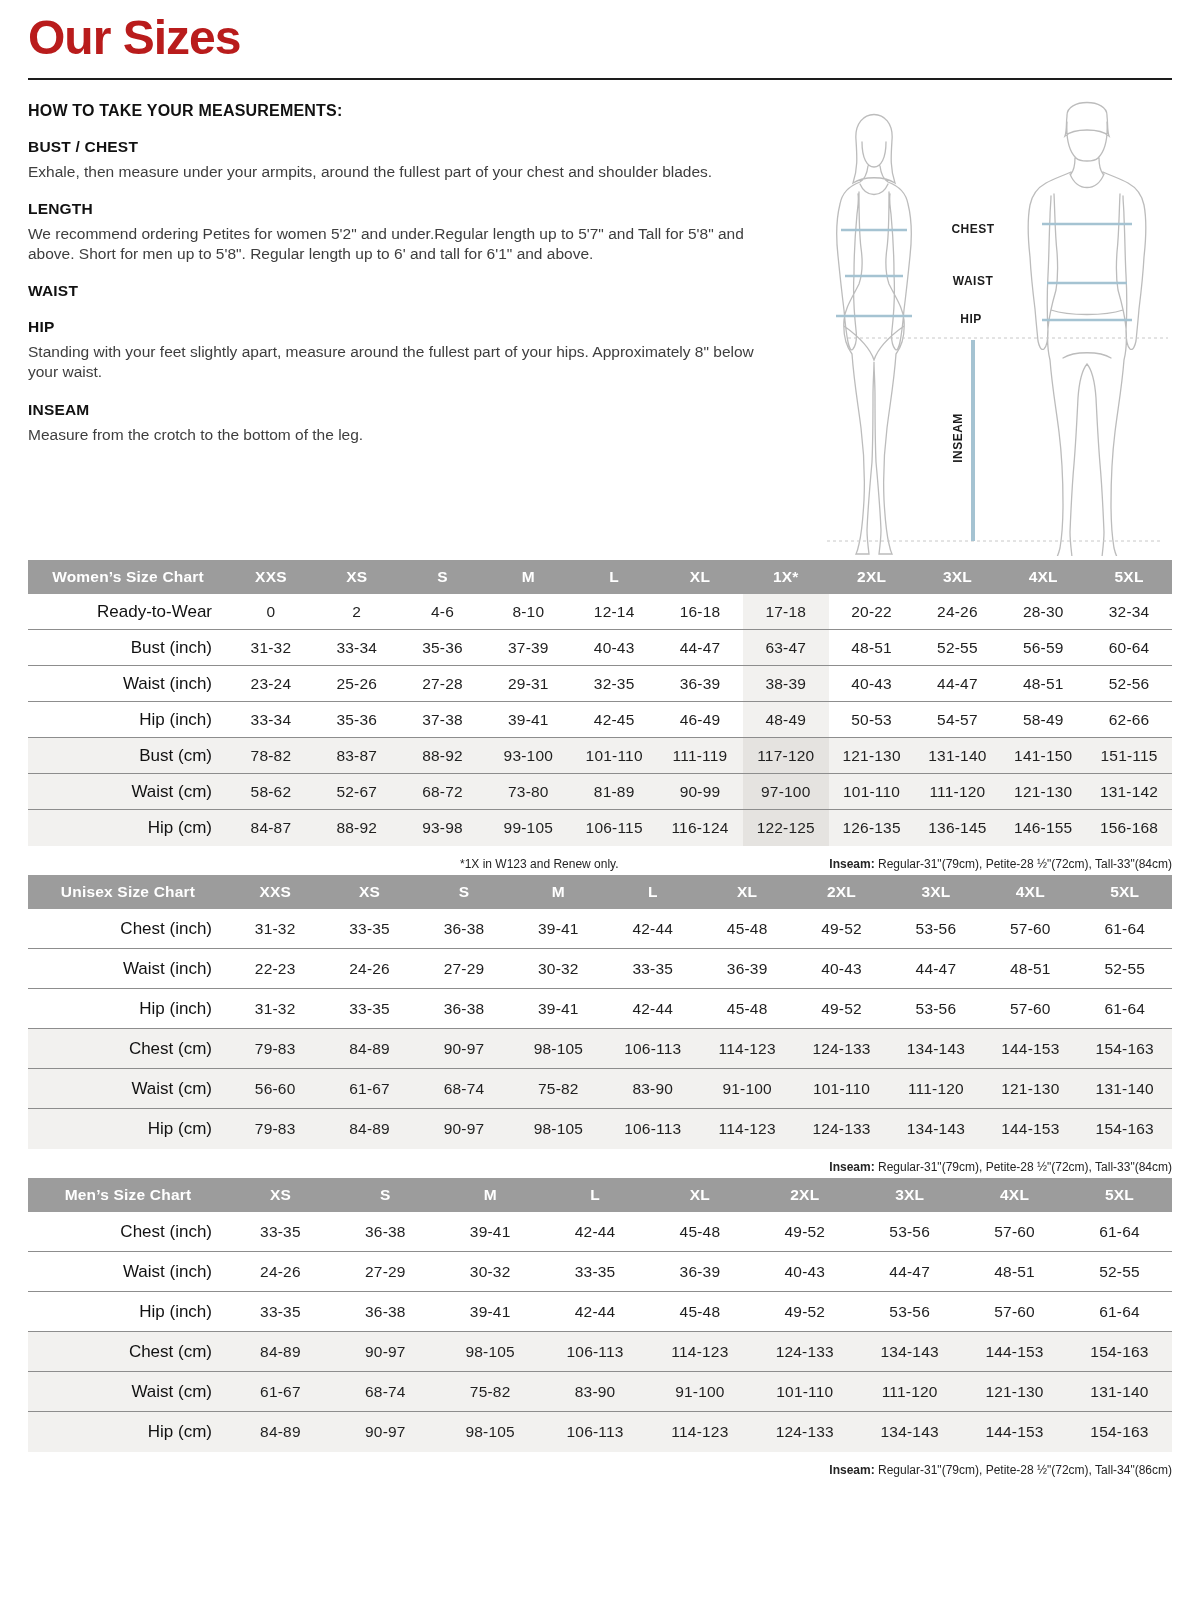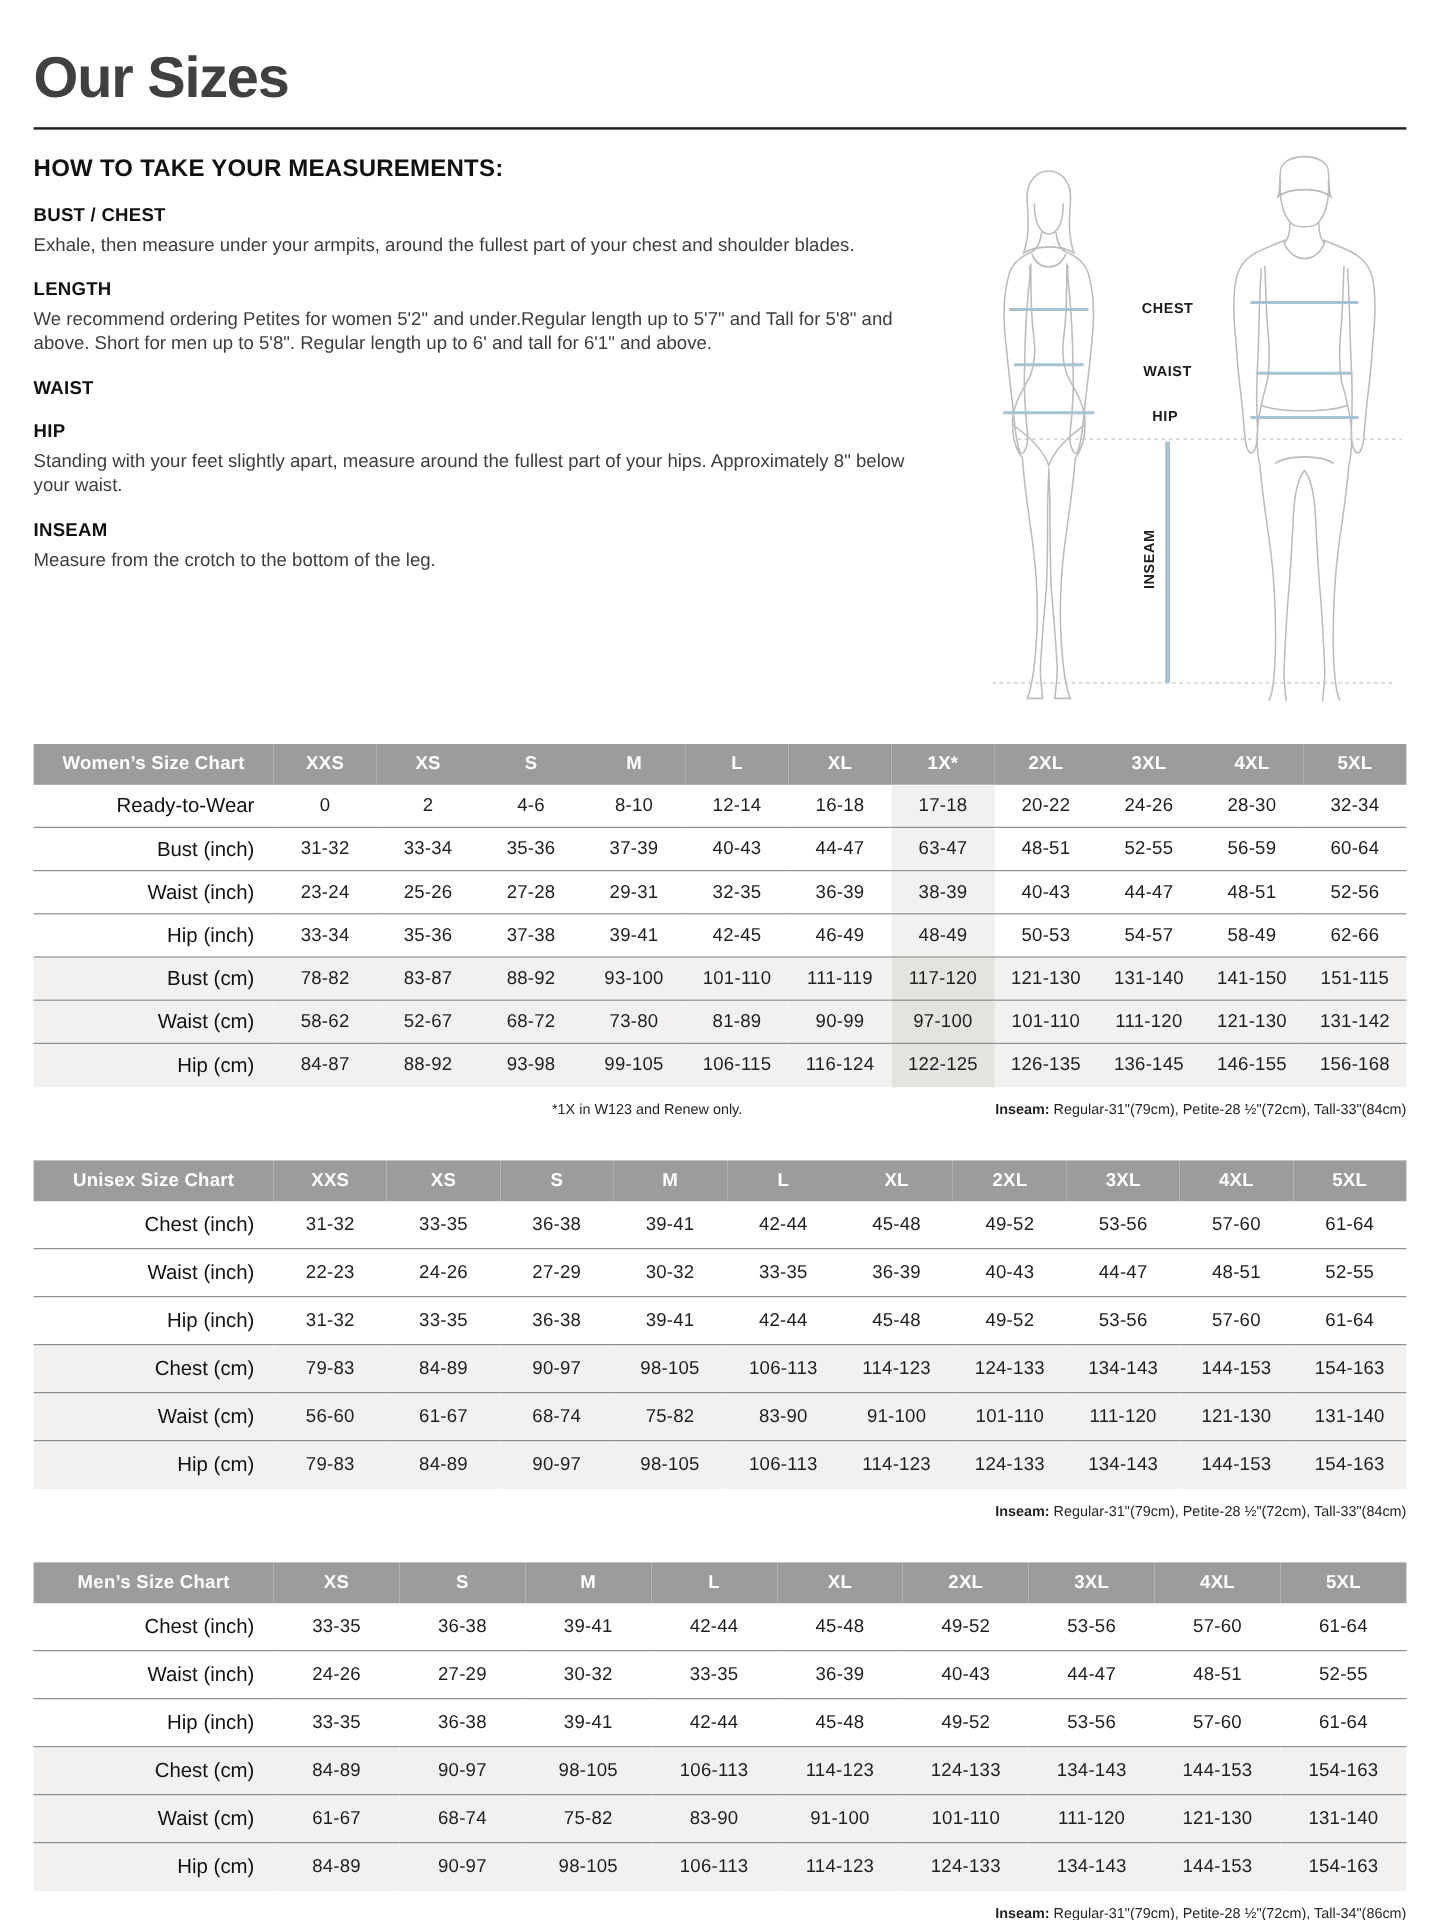--- a/index.html
+++ b/index.html
@@ -13,34 +13,34 @@
     --rule:#1d1d1d;
   }
   *{box-sizing:border-box;}
   html,body{margin:0;padding:0;}
   body{
     width:1200px;min-height:1600px;background:#ffffff;
     font-family:"Liberation Sans",sans-serif;color:#1f1f1f;
   }
   .page{padding:0 28px;}
   .page-title{
-    font-size:48px;font-weight:bold;letter-spacing:-1px;color:#404040;
-    margin:40px 0 13px;line-height:1.1;
+    font-size:48px;font-weight:bold;letter-spacing:-1px;color:#b91c1c;
+    margin:12px 0 13px;line-height:1.1;
   }
   .title-rule{border:none;border-top:2.5px solid var(--rule);margin:0 0 20px;}
   .top{display:flex;}
   .instructions{width:742px;}
-  .howto-heading{font-size:20px;font-weight:bold;color:#111;margin:2px 0 8px;letter-spacing:.2px;}
+  .howto-heading{font-size:16px;font-weight:bold;color:#111;margin:2px 0 8px;letter-spacing:.2px;}
   .sec{margin-top:18px;}
   .sec h3{font-size:15.5px;font-weight:bold;color:#111;margin:0 0 6px;letter-spacing:.2px;}
   .sec p{font-size:15.5px;line-height:1.3;margin:0;color:#3e3e3e;max-width:740px;}
   .diagram{width:402px;height:470px;margin-top:-14px;flex:none;}
   .diagram text{font-size:12px;font-weight:bold;letter-spacing:.5px;fill:#1c1c1c;}
 
-  .chart{margin-top:36px;}
+  .chart{margin-top:4px;}
   .chart:first-of-type{margin-top:16px;}
   table{border-collapse:collapse;width:1144px;table-layout:fixed;}
   thead th{
     background:var(--header-bg);color:var(--header-text);
     font-size:15.5px;font-weight:bold;height:34px;text-align:center;letter-spacing:.2px;
   }
   tbody tr{height:36px;}
   table.roomy tbody tr{height:40px;}
   tbody tr + tr{border-top:1px solid var(--row-border);}
   tbody th{

